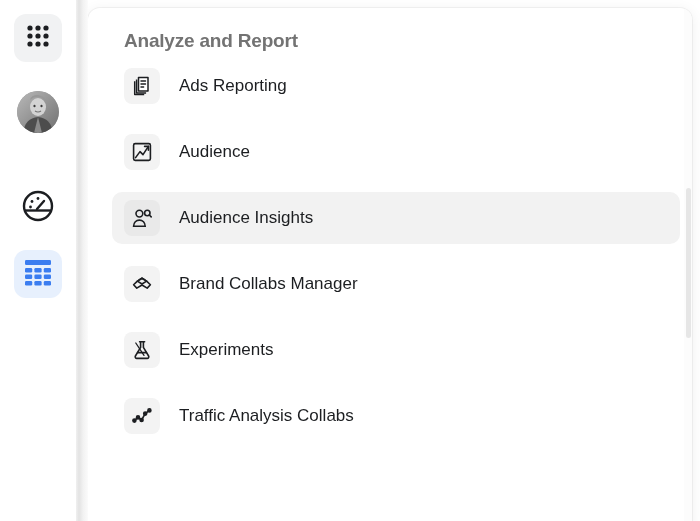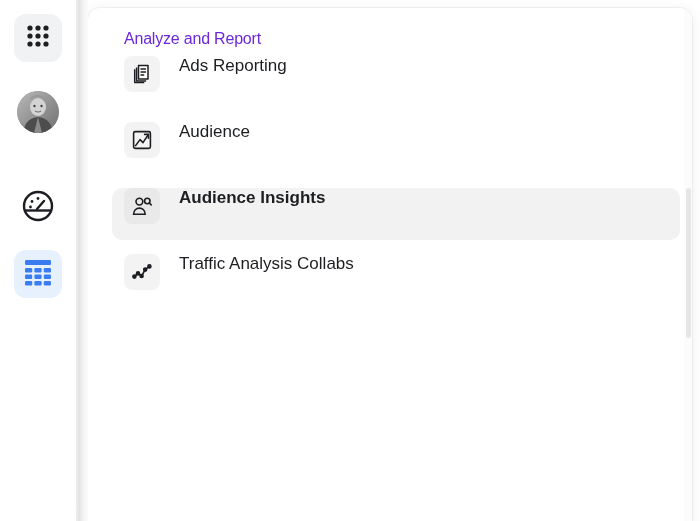--- a/index.html
+++ b/index.html
@@ -73,44 +73,44 @@
     top: 8px;
     width: 604px;
     height: 520px;
     background: #ffffff;
     border-radius: 12px 12px 0 0;
     box-shadow: 0 0 0 1px rgba(0,0,0,0.045), 0 2px 14px rgba(0,0,0,0.07);
     overflow: hidden;
   }
 
   #panel-title {
-    font-size: 16px;
-    font-weight: normal;
-    color: #6d28d9;
+    font-size: 19px;
+    font-weight: bold;
+    color: #737373;
     padding: 22px 0 0 36px;
     letter-spacing: -0.2px;
   }
 
   #menu-list {
     list-style: none;
     margin-top: 8px;
     padding: 0 12px 0 24px;
   }
 
   .menu-item {
     display: flex;
-    align-items: flex-start;
+    align-items: center;
     height: 52px;
     margin-bottom: 14px;
     padding-left: 12px;
     border-radius: 10px;
     cursor: pointer;
     background: transparent;
   }
-  .menu-item.selected { background: #f2f2f2; font-weight: bold; }
+  .menu-item.selected { background: #f2f2f2; }
 
   .menu-icon-box {
     width: 36px;
     height: 36px;
     min-width: 36px;
     border-radius: 8px;
     background: #f3f3f3;
     display: flex;
     align-items: center;
     justify-content: center;
@@ -275,21 +275,46 @@
             <circle cx="8.4" cy="6.6" r="3.4"></circle>
             <path d="M2.6 19.2c0-3.6 2.6-6.1 5.8-6.1s5.8 2.5 5.8 6.1z"></path>
             <circle cx="16.3" cy="6.0" r="2.7"></circle>
             <line x1="18.3" y1="8.0" x2="20.2" y2="9.9"></line>
           </g>
         </svg>
       </span>
       <span class="menu-label">Audience Insights</span>
     </li>
 
-
+    <li class="menu-item">
+      <span class="menu-icon-box">
+        <svg width="22" height="22" viewBox="0 0 22 22">
+          <g fill="none" stroke="#1c1e21" stroke-width="1.6" stroke-linejoin="round" stroke-linecap="round">
+            <path d="M11 5.2 6.4 8.1 2.6 11.8l3.2 3.3 5.2-3.1 5.2 3.1 3.2-3.3L15.6 8.1z"></path>
+            <path d="M6.4 8.1 11 11.0l4.6-2.9"></path>
+            <path d="M11 5.2 8.0 7.0M11 5.2l3.0 1.8"></path>
+          </g>
+        </svg>
+      </span>
+      <span class="menu-label">Brand Collabs Manager</span>
+    </li>
+
+    <li class="menu-item">
+      <span class="menu-icon-box">
+        <svg width="22" height="22" viewBox="0 0 22 22">
+          <g fill="none" stroke="#1c1e21" stroke-width="1.6" stroke-linejoin="round" stroke-linecap="round">
+            <path d="M8.6 2.8h5.0"></path>
+            <path d="M9.6 2.8v5.6L4.4 17.0a1.6 1.6 0 0 0 1.4 2.4h10.4a1.6 1.6 0 0 0 1.4-2.4l-5.2-8.6V2.8"></path>
+            <path d="M6.6 13.6h8.8"></path>
+            <path d="M4.8 4.0 13.0 16.4" stroke-width="1.3"></path>
+          </g>
+        </svg>
+      </span>
+      <span class="menu-label">Experiments</span>
+    </li>
 
     <li class="menu-item">
       <span class="menu-icon-box">
         <svg width="22" height="22" viewBox="0 0 22 22">
           <g fill="none" stroke="#1c1e21" stroke-width="1.6" stroke-linecap="round" stroke-linejoin="round">
             <polyline points="3.4,15.6 7.0,12.4 10.6,15.0 14.2,8.6 18.4,5.4"></polyline>
             <circle cx="3.4" cy="15.6" r="1.5" fill="#1c1e21"></circle>
             <circle cx="7.0" cy="12.4" r="1.5" fill="#1c1e21"></circle>
             <circle cx="10.6" cy="15.0" r="1.5" fill="#1c1e21"></circle>
             <circle cx="14.2" cy="8.6" r="1.5" fill="#1c1e21"></circle>

